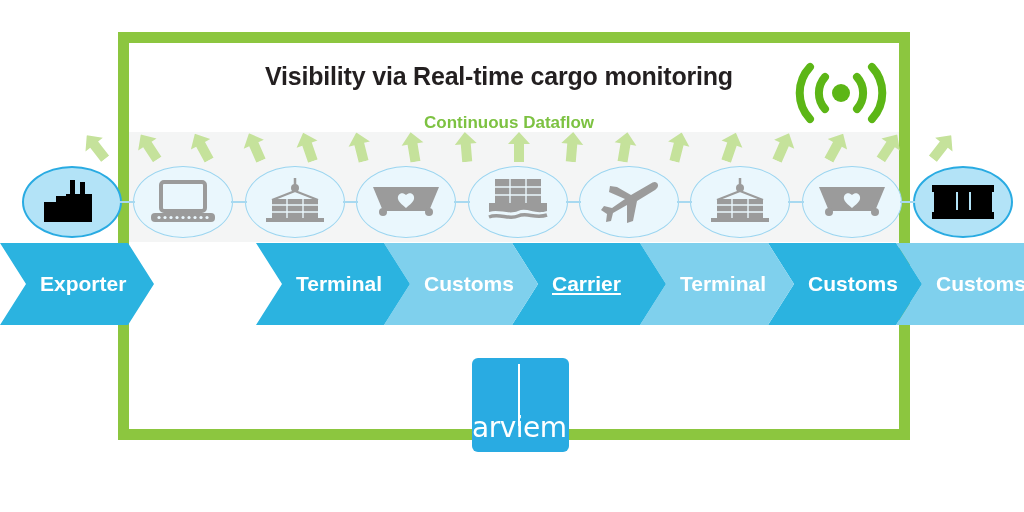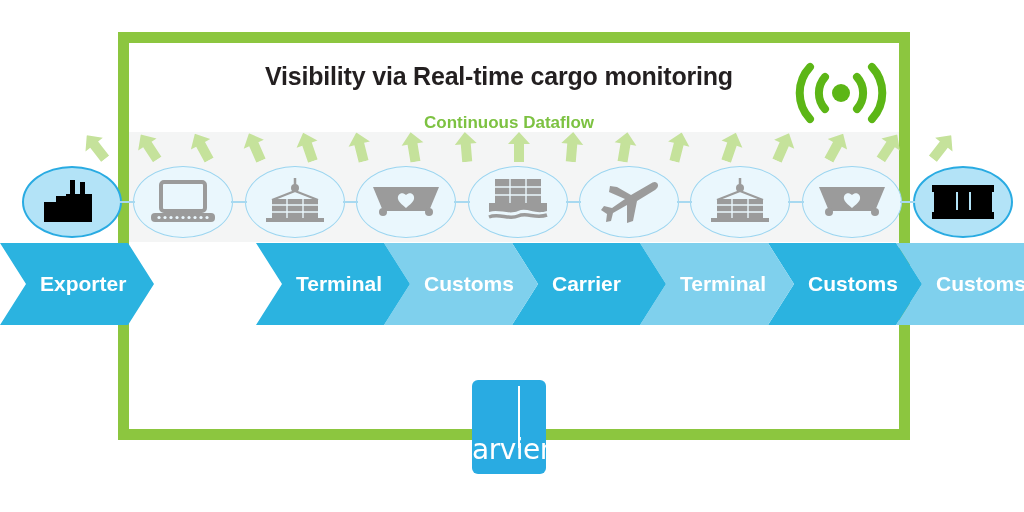--- a/index.html
+++ b/index.html
@@ -94,24 +94,23 @@
     font-size:21px;
     font-weight:bold;
     white-space:nowrap;
     position:relative;
     z-index:2;
   }
   .chev .body{position:absolute;left:0;top:0;height:82px;width:100%;}
 
   
   .logo{
-    position:absolute;left:472px;top:358px;width:74px;height:94px;
+    position:absolute;left:472px;top:358px;width:97px;height:94px;
     background:#29ABE2;
     border-radius:6px;
-    margin-top:22px;
   }
   .logo .split{
     position:absolute;left:46px;top:6px;width:2px;height:62px;
     background:#ffffff;
   }
   .logo .word{
     position:absolute;left:0;bottom:8px;width:94px;
     text-align:center;
     color:#ffffff;
     font-size:28px;
@@ -345,21 +344,21 @@
       <div class="chev" style="left: 256px; width: 154px; z-index: 6;">
         <div class="body" style="background: rgb(43, 179, 224); clip-path: polygon(0px 0px, 128px 0px, 154px 41px, 128px 82px, 0px 82px, 26px 41px);"></div>
         <span style="margin-left: 40px;">Terminal</span>
       </div>
       <div class="chev" style="left: 384px; width: 154px; z-index: 5;">
         <div class="body" style="background: rgb(127, 208, 237); clip-path: polygon(0px 0px, 128px 0px, 154px 41px, 128px 82px, 0px 82px, 26px 41px);"></div>
         <span style="margin-left: 40px;">Customs</span>
       </div>
       <div class="chev" style="left: 512px; width: 154px; z-index: 4;">
         <div class="body" style="background: rgb(43, 179, 224); clip-path: polygon(0px 0px, 128px 0px, 154px 41px, 128px 82px, 0px 82px, 26px 41px);"></div>
-        <span style="margin-left: 40px;">Carrier</span>
+        <span style="margin-left: 40px; text-decoration: underline;">Carrier</span>
       </div>
       <div class="chev" style="left: 640px; width: 154px; z-index: 3;">
         <div class="body" style="background: rgb(127, 208, 237); clip-path: polygon(0px 0px, 128px 0px, 154px 41px, 128px 82px, 0px 82px, 26px 41px);"></div>
         <span style="margin-left: 40px;">Terminal</span>
       </div>
       <div class="chev" style="left: 768px; width: 154px; z-index: 2;">
         <div class="body" style="background: rgb(43, 179, 224); clip-path: polygon(0px 0px, 128px 0px, 154px 41px, 128px 82px, 0px 82px, 26px 41px);"></div>
         <span style="margin-left: 40px;">Customs</span>
       </div>
       <div class="chev" style="left: 896px; width: 154px; z-index: 1;">

